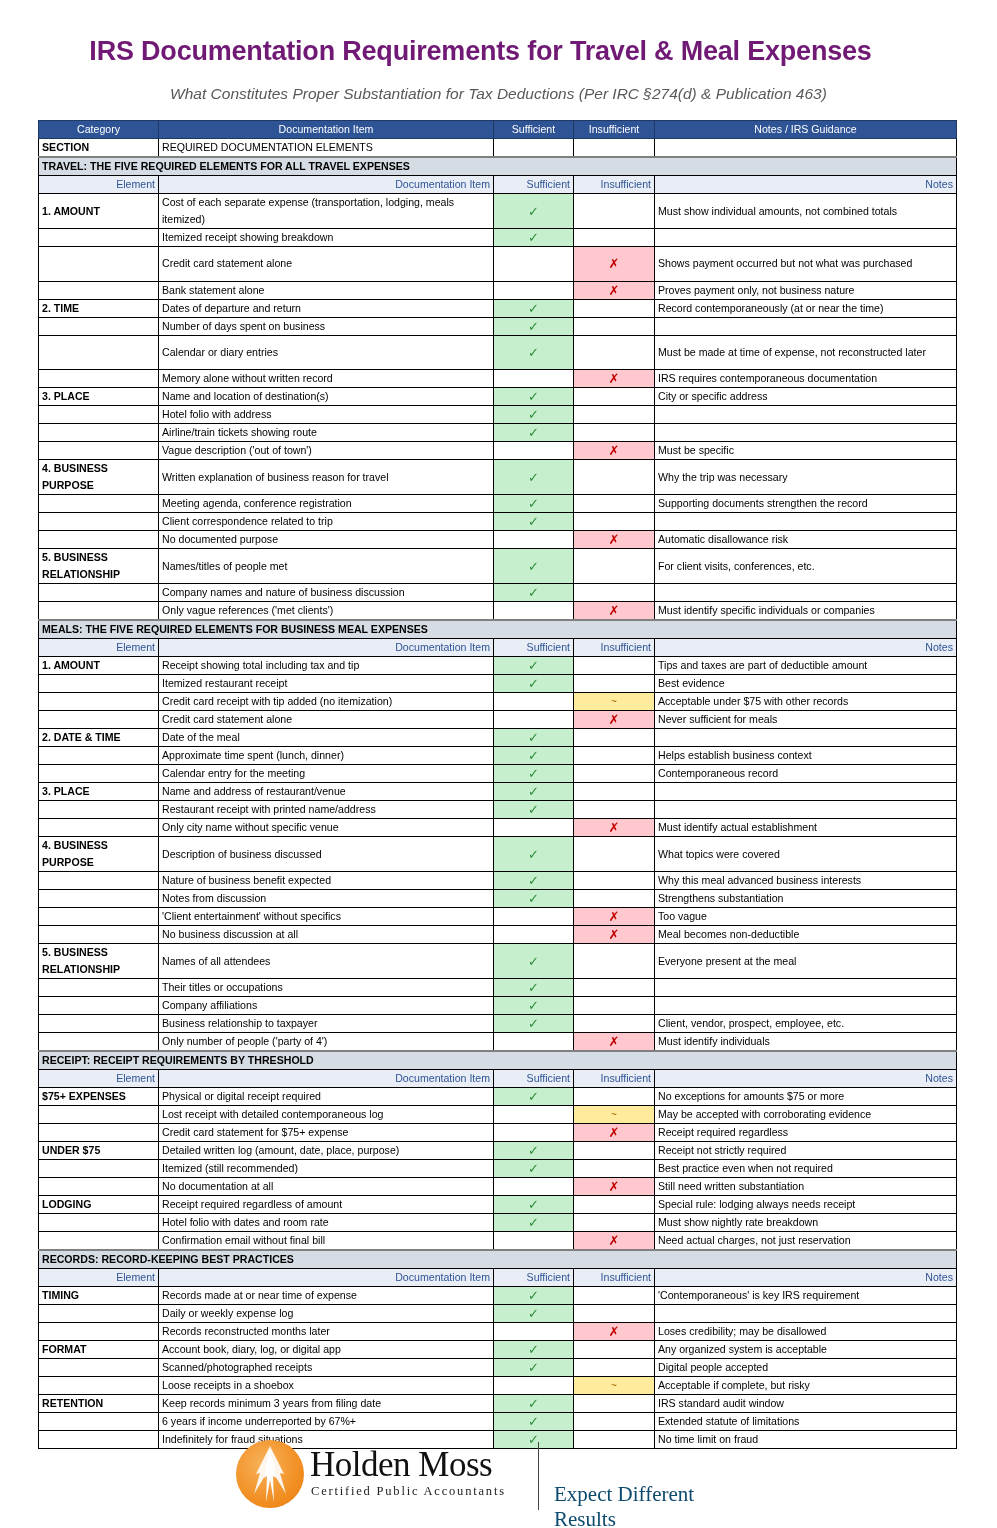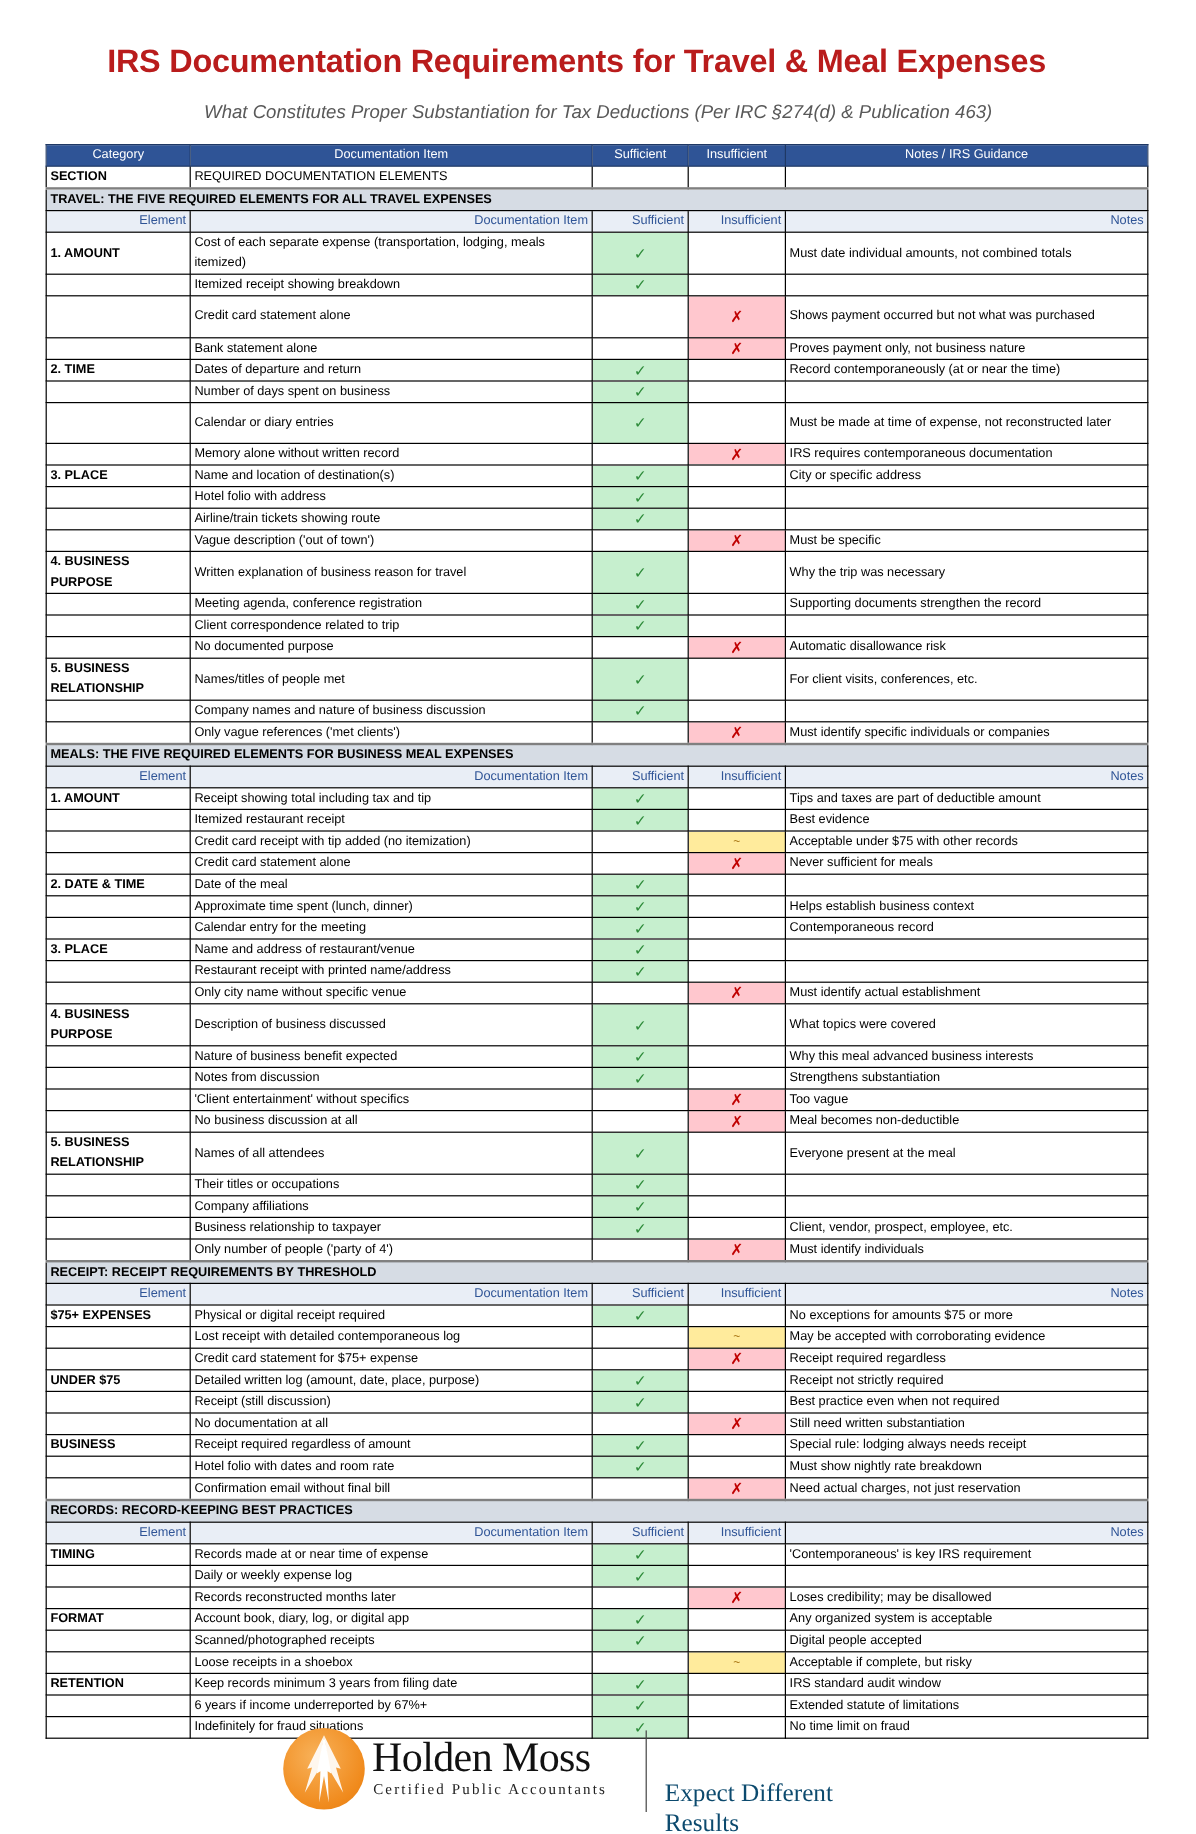--- a/index.html
+++ b/index.html
@@ -1,17 +1,17 @@
 <!DOCTYPE html>
 <html><head>
 <meta charset="utf-8">
 <style>
   * { box-sizing: border-box; margin: 0; padding: 0; }
   body { width: 997px; height: 1528px; background: #ffffff; font-family: "Liberation Sans", sans-serif; color: #000; position: relative; overflow: hidden; }
-  .title { position: absolute; top: 36px; left: 0; width: 961px; text-align: center; font-size: 27px; font-weight: bold; color: #b91c1c; letter-spacing: -0.2px; }
+  .title { position: absolute; top: 36px; left: 0; width: 961px; text-align: center; font-size: 27px; font-weight: bold; color: #701a75; letter-spacing: -0.2px; }
   .subtitle { position: absolute; top: 85px; left: 0; width: 997px; text-align: center; font-size: 15.5px; font-style: italic; color: #595959; }
   table { position: absolute; top: 120px; left: 38px; width: 918px; border-collapse: collapse; font-size: 10.6px; table-layout: fixed; }
   td, th { border: 1px solid #000; padding: 0 3px; height: 17.3px; line-height: 17px; vertical-align: middle; white-space: nowrap; overflow: hidden; }
   th.main { background: #2f5496; color: #fff; font-weight: normal; text-align: center; border-color: #1f3864; height: 17px; }
   tr.section-row td { font-weight: bold; }
   tr.group td { background: #d6dce4; font-weight: bold; border-top: 2px solid #808080; }
   tr.subhead td { background: #e9eef6; color: #2f5496; text-align: right; font-weight: normal; }
   td.cat { font-weight: bold; }
   td.doc, td.note { white-space: normal; line-height: 17px; }
   tr.tall td { height: 34.5px; }
@@ -67,21 +67,21 @@
         <td>Documentation Item</td>
         <td>Sufficient</td>
         <td>Insufficient</td>
         <td>Notes</td>
       </tr>
       <tr class="tall">
         <td class="cat" style="white-space:normal;line-height:17px">1. AMOUNT</td>
         <td class="doc">Cost of each separate expense (transportation, lodging, meals itemized)</td>
         <td class="suf ok"><span>✓</span></td>
         <td class="ins"></td>
-        <td class="note">Must date individual amounts, not combined totals</td>
+        <td class="note">Must show individual amounts, not combined totals</td>
       </tr>
       <tr class="">
         <td class="cat" style=""></td>
         <td class="doc">Itemized receipt showing breakdown</td>
         <td class="suf ok"><span>✓</span></td>
         <td class="ins"></td>
         <td class="note"></td>
       </tr>
       <tr class="tall">
         <td class="cat" style="white-space:normal;line-height:17px"></td>
@@ -385,34 +385,34 @@
       </tr>
       <tr class="">
         <td class="cat" style="">UNDER $75</td>
         <td class="doc">Detailed written log (amount, date, place, purpose)</td>
         <td class="suf ok"><span>✓</span></td>
         <td class="ins"></td>
         <td class="note">Receipt not strictly required</td>
       </tr>
       <tr class="">
         <td class="cat" style=""></td>
-        <td class="doc">Receipt (still discussion)</td>
+        <td class="doc">Itemized (still recommended)</td>
         <td class="suf ok"><span>✓</span></td>
         <td class="ins"></td>
         <td class="note">Best practice even when not required</td>
       </tr>
       <tr class="">
         <td class="cat" style=""></td>
         <td class="doc">No documentation at all</td>
         <td class="suf"></td>
         <td class="ins bad"><span>✗</span></td>
         <td class="note">Still need written substantiation</td>
       </tr>
       <tr class="">
-        <td class="cat" style="">BUSINESS</td>
+        <td class="cat" style="">LODGING</td>
         <td class="doc">Receipt required regardless of amount</td>
         <td class="suf ok"><span>✓</span></td>
         <td class="ins"></td>
         <td class="note">Special rule: lodging always needs receipt</td>
       </tr>
       <tr class="">
         <td class="cat" style=""></td>
         <td class="doc">Hotel folio with dates and room rate</td>
         <td class="suf ok"><span>✓</span></td>
         <td class="ins"></td>

